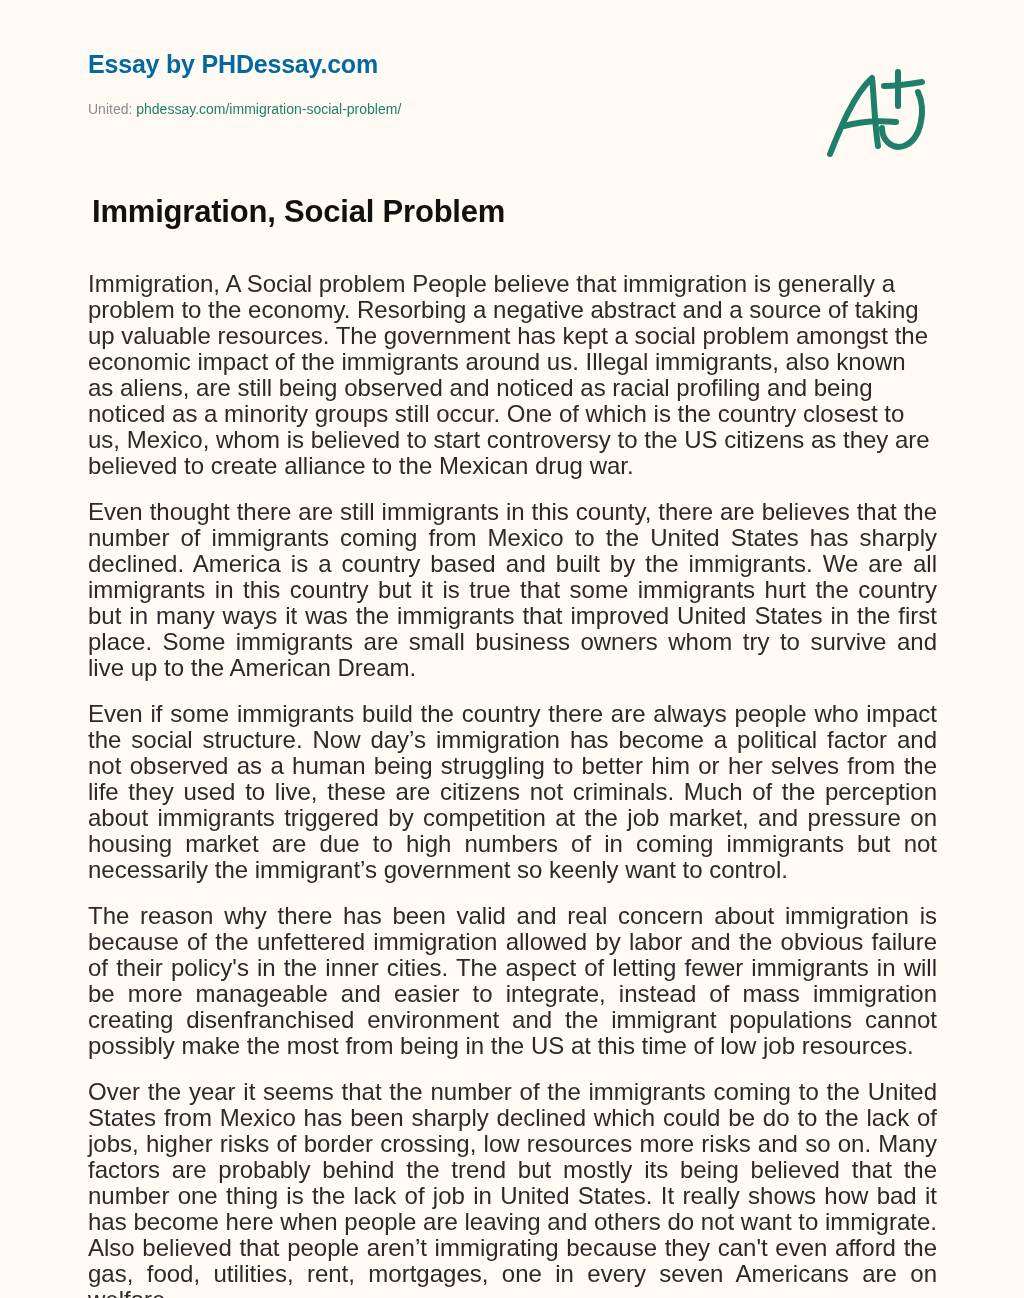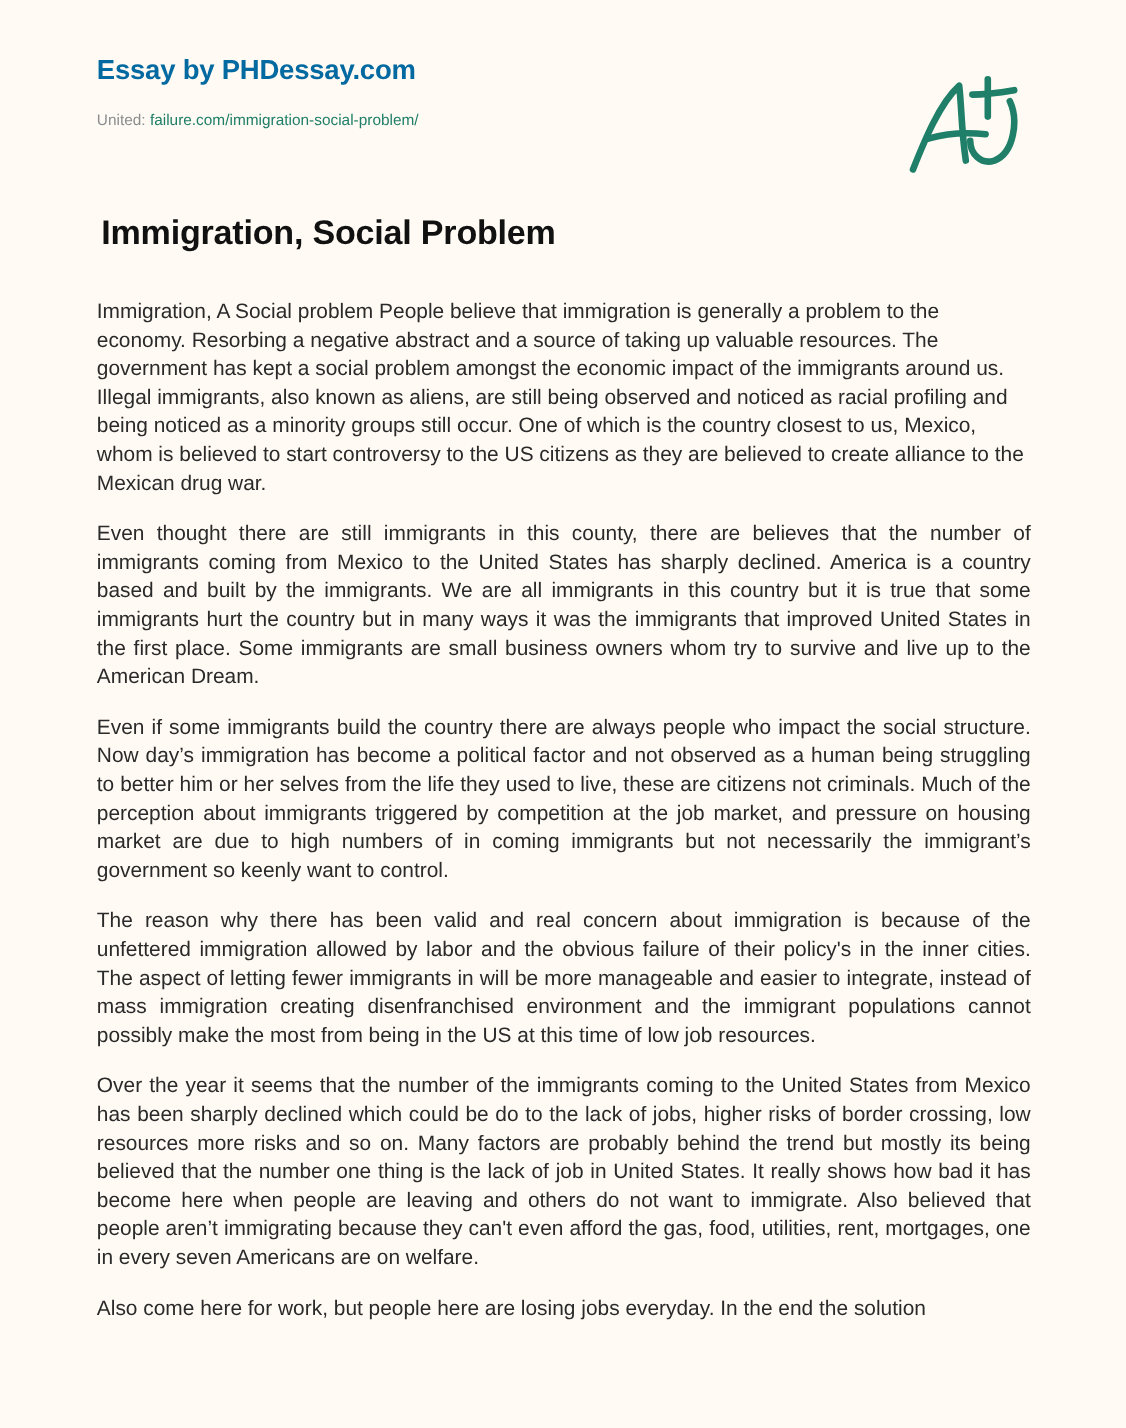--- a/index.html
+++ b/index.html
@@ -54,37 +54,37 @@
       letter-spacing: -0.2px;
     }
     .essay {
       position: absolute;
       left: 88px;
       top: 271px;
       width: 849px;
     }
     .essay p {
       margin: 0 0 20px 0;
-      font-size: 19px;
+      font-size: 24px;
       line-height: 26px;
       color: #2a2a2a;
       text-align: justify;
     }
     .essay p.left {
       text-align: left;
     }
   </style>
 </head>
 <body>
 
 <div>
   <h2 class="brand">Essay by PHDessay.com</h2>
   <div class="source">
     <span>United:</span>
-    <a>failure.com/immigration-social-problem/</a>
+    <a>phdessay.com/immigration-social-problem/</a>
   </div>
   <svg class="logo" viewBox="0 0 110 100">
     <g fill="none" stroke="#1f7f68" stroke-width="6" stroke-linecap="round" stroke-linejoin="round">
       <path d="M8 90 C 18 65, 32 30, 50 14 C 52 30, 52 55, 56 82"></path>
       <path d="M22 62 C 36 58, 55 56, 74 58"></path>
       <path d="M76 8 L 76 42"></path>
       <path d="M62 22 C 75 22, 88 20, 100 18"></path>
       <path d="M96 28 C 104 45, 100 75, 82 82 C 70 86, 60 76, 60 64"></path>
     </g>
   </svg>

